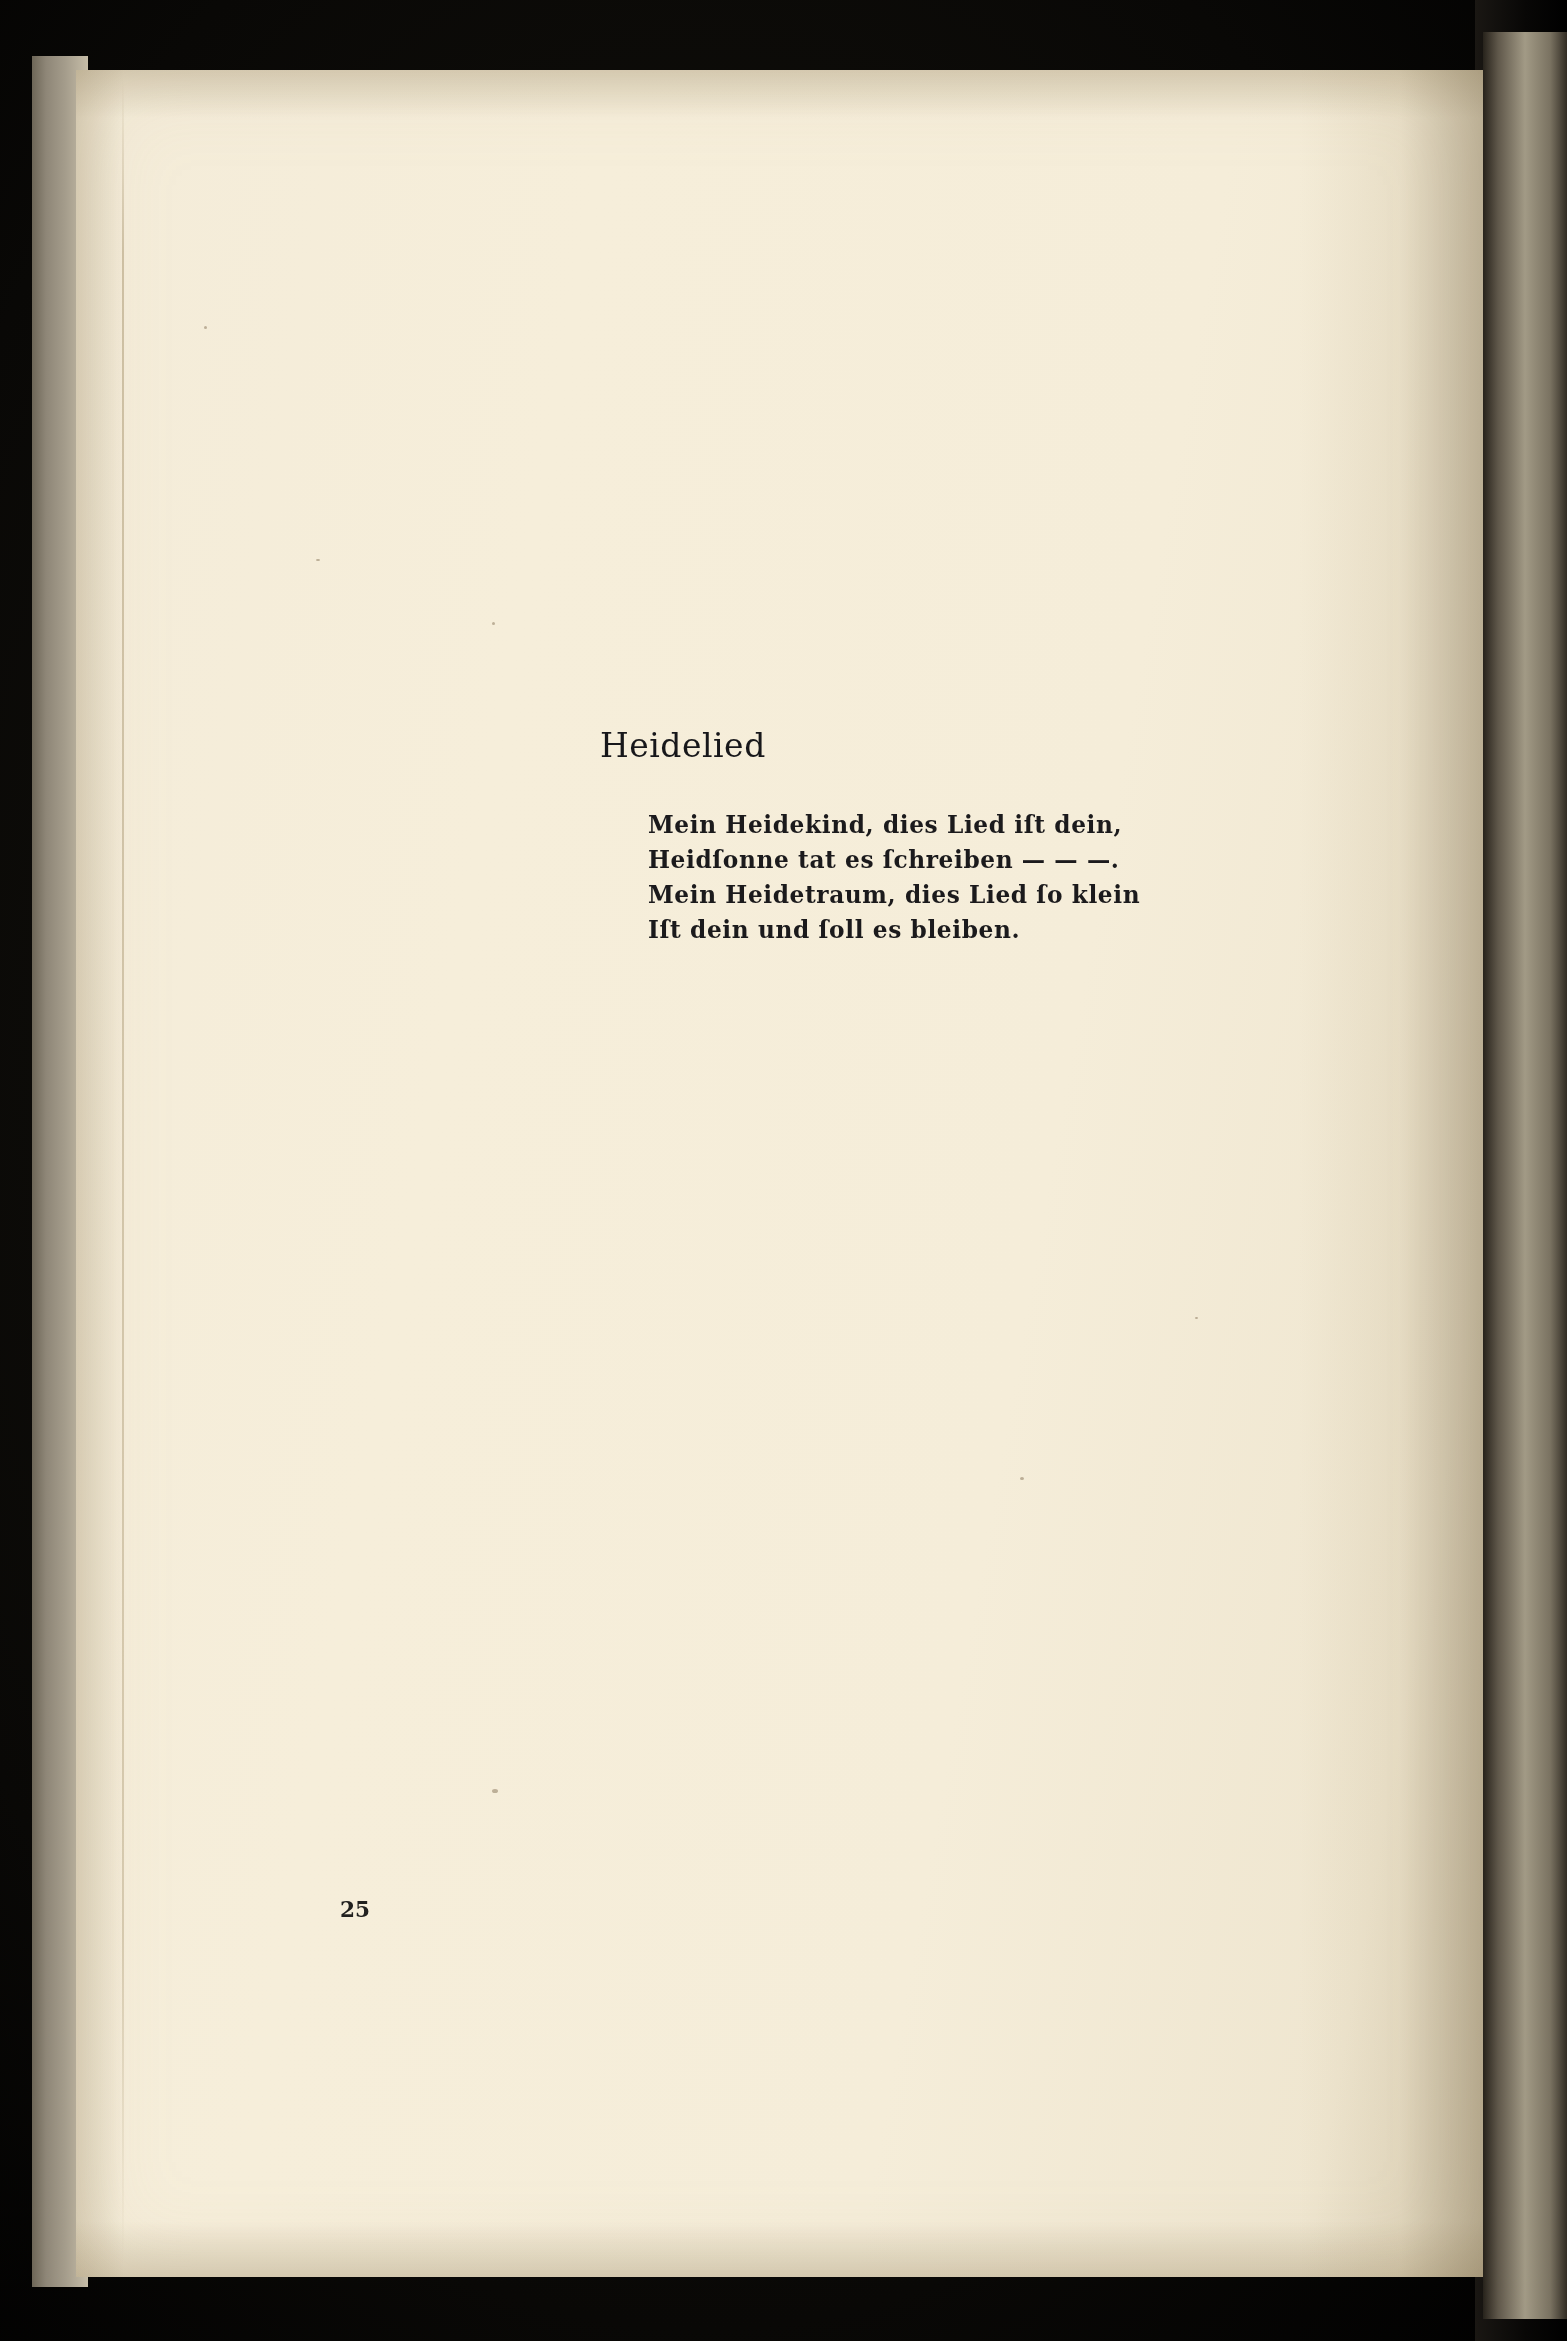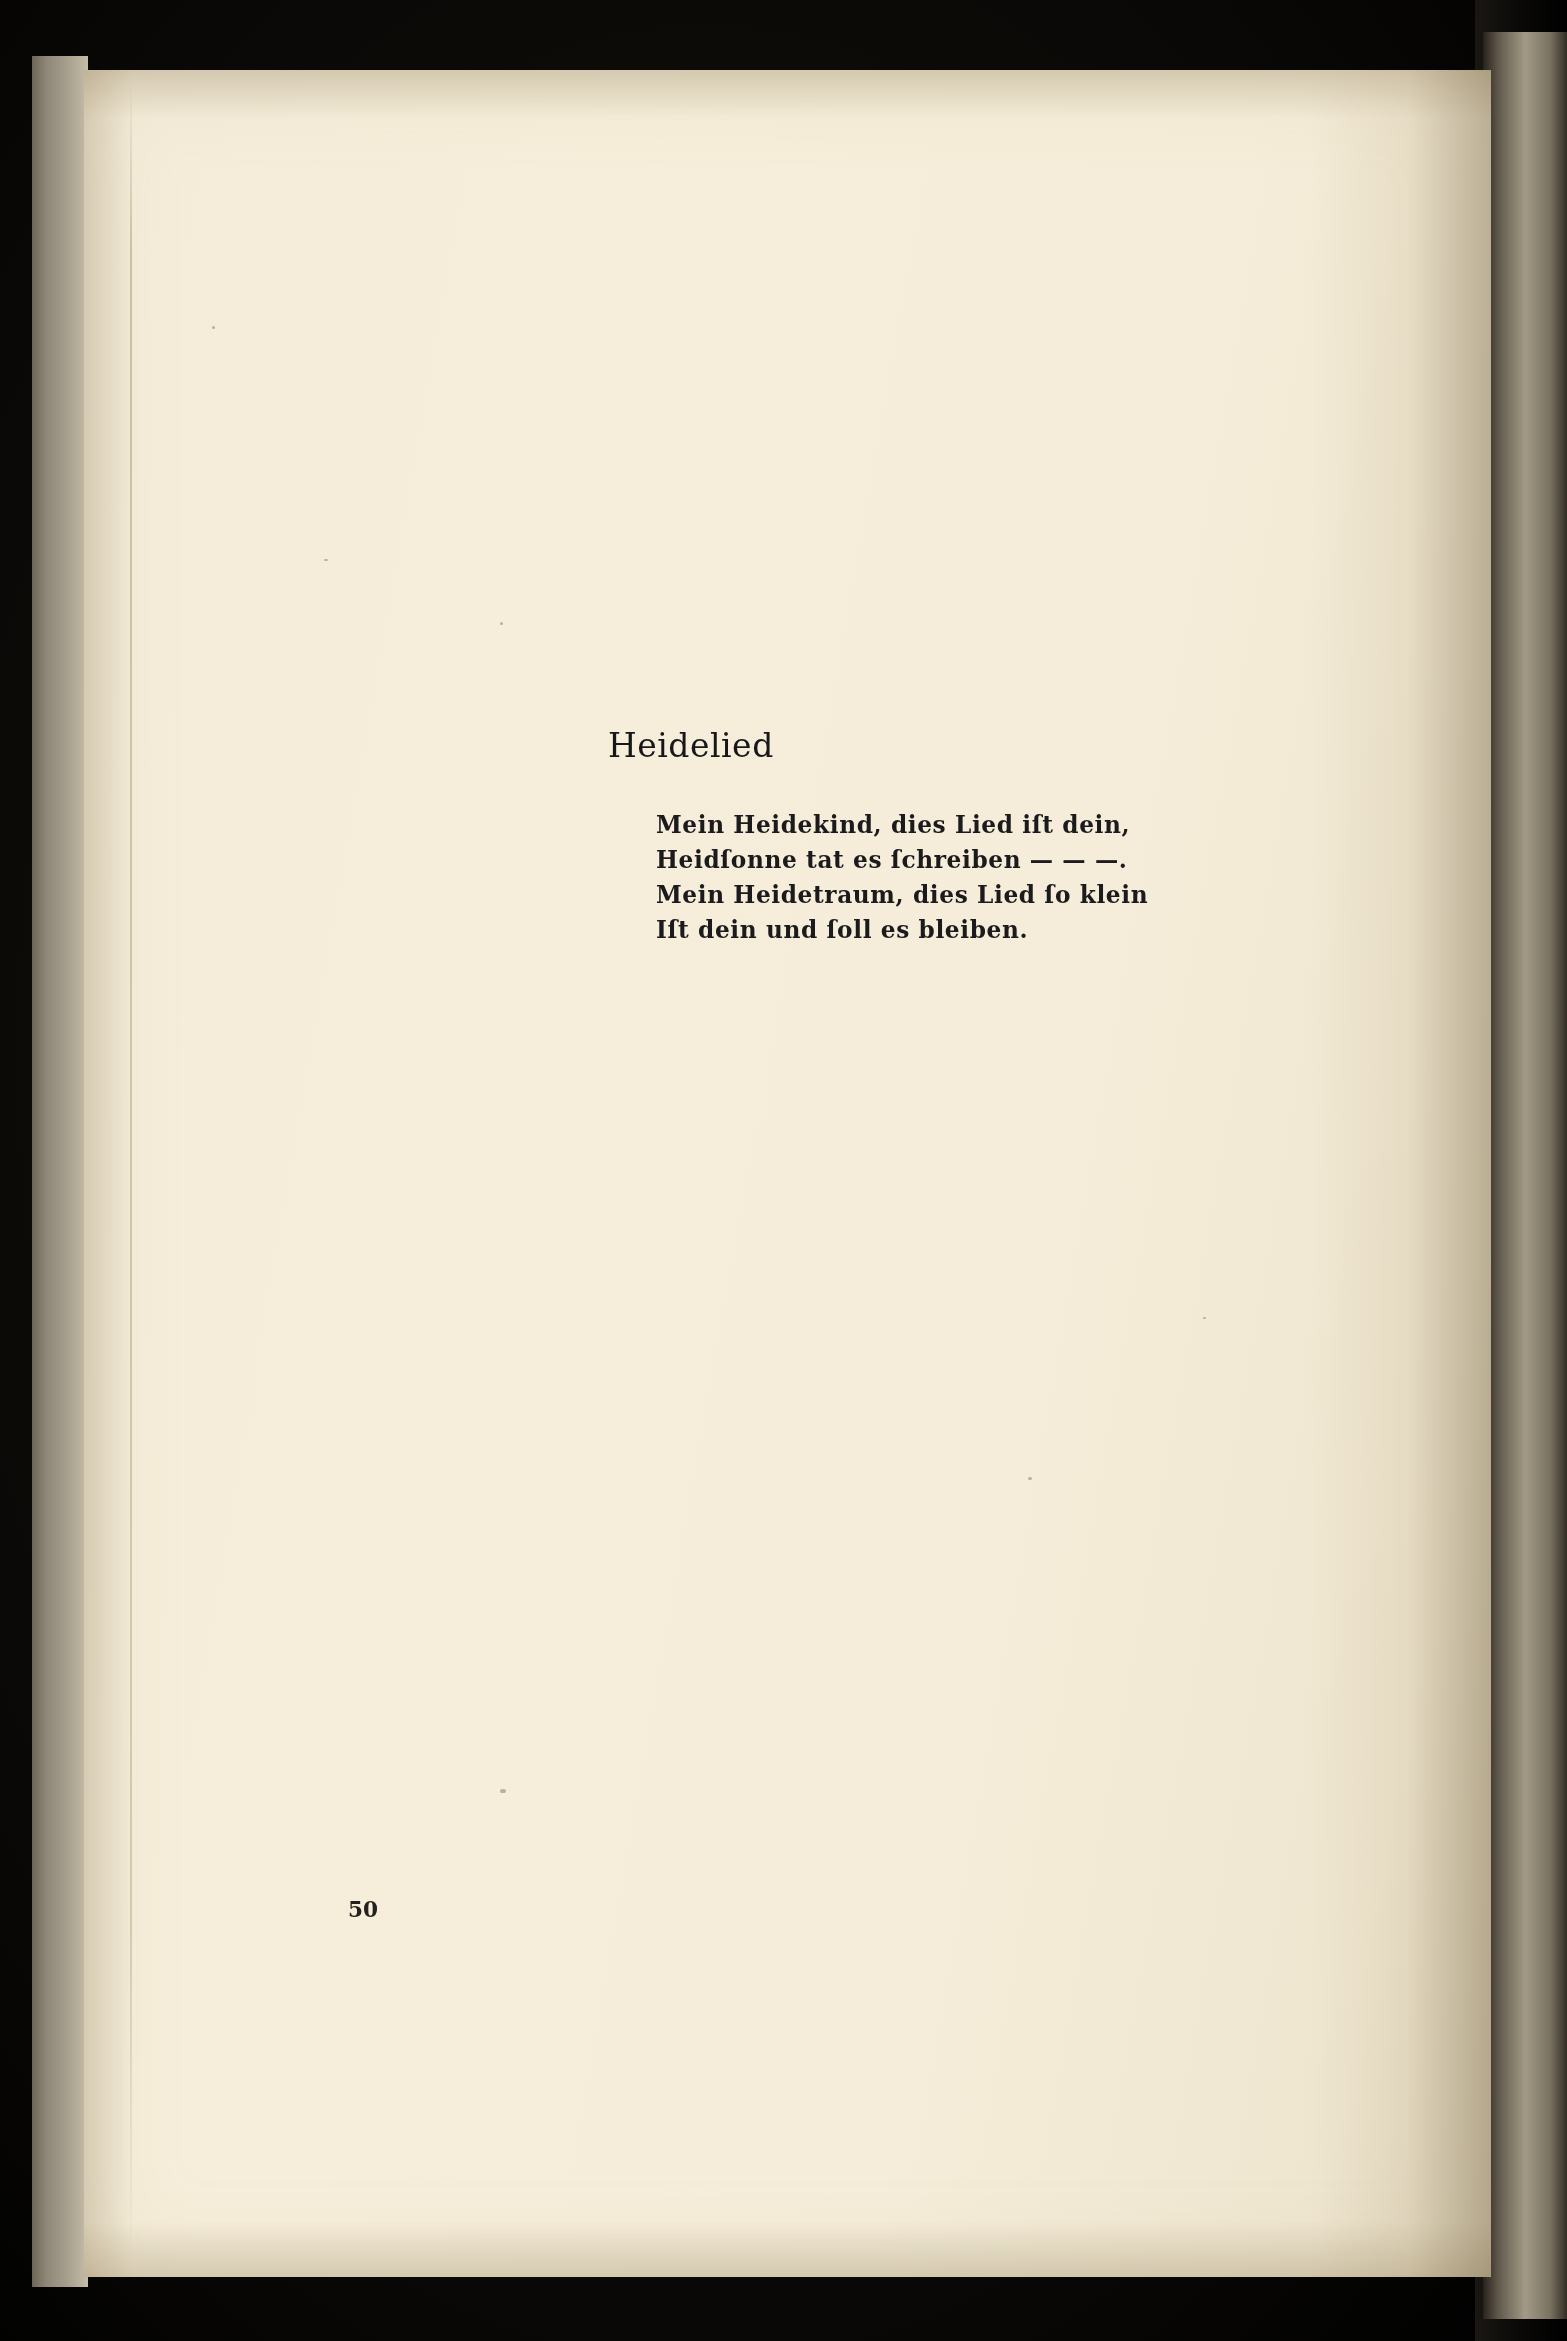--- a/index.html
+++ b/index.html
@@ -57,21 +57,21 @@
     left: 32px;
     top: 56px;
     width: 56px;
     height: 2231px;
     background: linear-gradient(90deg, #6d6657 0%, #8e8677 25%, #a59d8c 60%, #c6bda8 100%);
   }
 
   
   .page {
     position: absolute;
-    left: 84px;
+    left: 76px;
     top: 70px;
     width: 1407px;
     height: 2207px;
     background: linear-gradient(100deg, #f4ecd9 0%, #f6eeda 30%, #f5edd9 65%, #efe6d0 90%, #e2d8c0 100%);
     box-shadow: inset 0 0 96px rgba(190,175,140,0.22);
   }
 
   
   .page-gutter-shade {
     position: absolute;
@@ -191,16 +191,16 @@
 
 
       <div class="stanza">
         <div class="verse-line">Mein Heidekind, dies Lied iſt dein,</div>
         <div class="verse-line">Heidſonne tat es ſchreiben — — —.</div>
         <div class="verse-line">Mein Heidetraum, dies Lied ſo klein</div>
         <div class="verse-line">Iſt dein und ſoll es bleiben.</div>
       </div>
     </div>
 
-    <div class="page-number">50</div>
+    <div class="page-number">25</div>
   </div>
 </div>
 
 
 </body></html>

